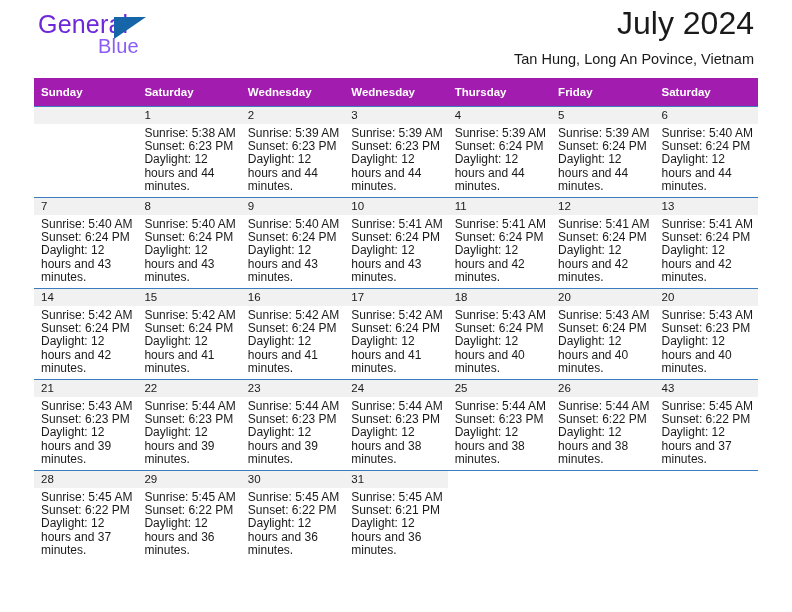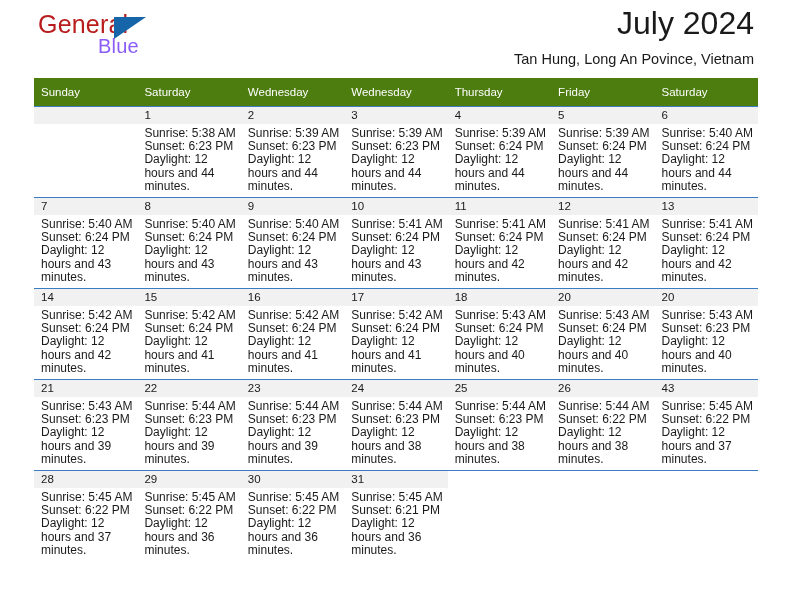--- a/index.html
+++ b/index.html
@@ -35,21 +35,21 @@
     top: 10px;
     width: 180px;
     height: 56px;
   }
   .logo-general {
     position: absolute;
     left: 0;
     top: 0;
     font-size: 25px;
     letter-spacing: 0.2px;
-    color: #b91c1c;
+    color: #6d28d9;
     font-family: "Liberation Sans", sans-serif;
   }
   .logo-triangle {
     position: absolute;
     left: 76px;
     top: 7px;
     width: 0;
     height: 0;
     border-left: 32px solid #1565a8;
     border-bottom: 22px solid transparent;
@@ -85,24 +85,24 @@
   }
 
   
   .calendar {
     width: 724px;
     border-collapse: collapse;
     table-layout: fixed;
   }
 
   .calendar th {
-    background: #4d7c0f;
+    background: #a21caf;
     color: #ffffff;
     font-size: 11.5px;
-    font-weight: normal;
+    font-weight: bold;
     text-align: left;
     padding: 5px 0 5px 7px;
     height: 18px;
     border: none;
   }
 
   .calendar td {
     vertical-align: top;
     padding: 0;
     border: none;

